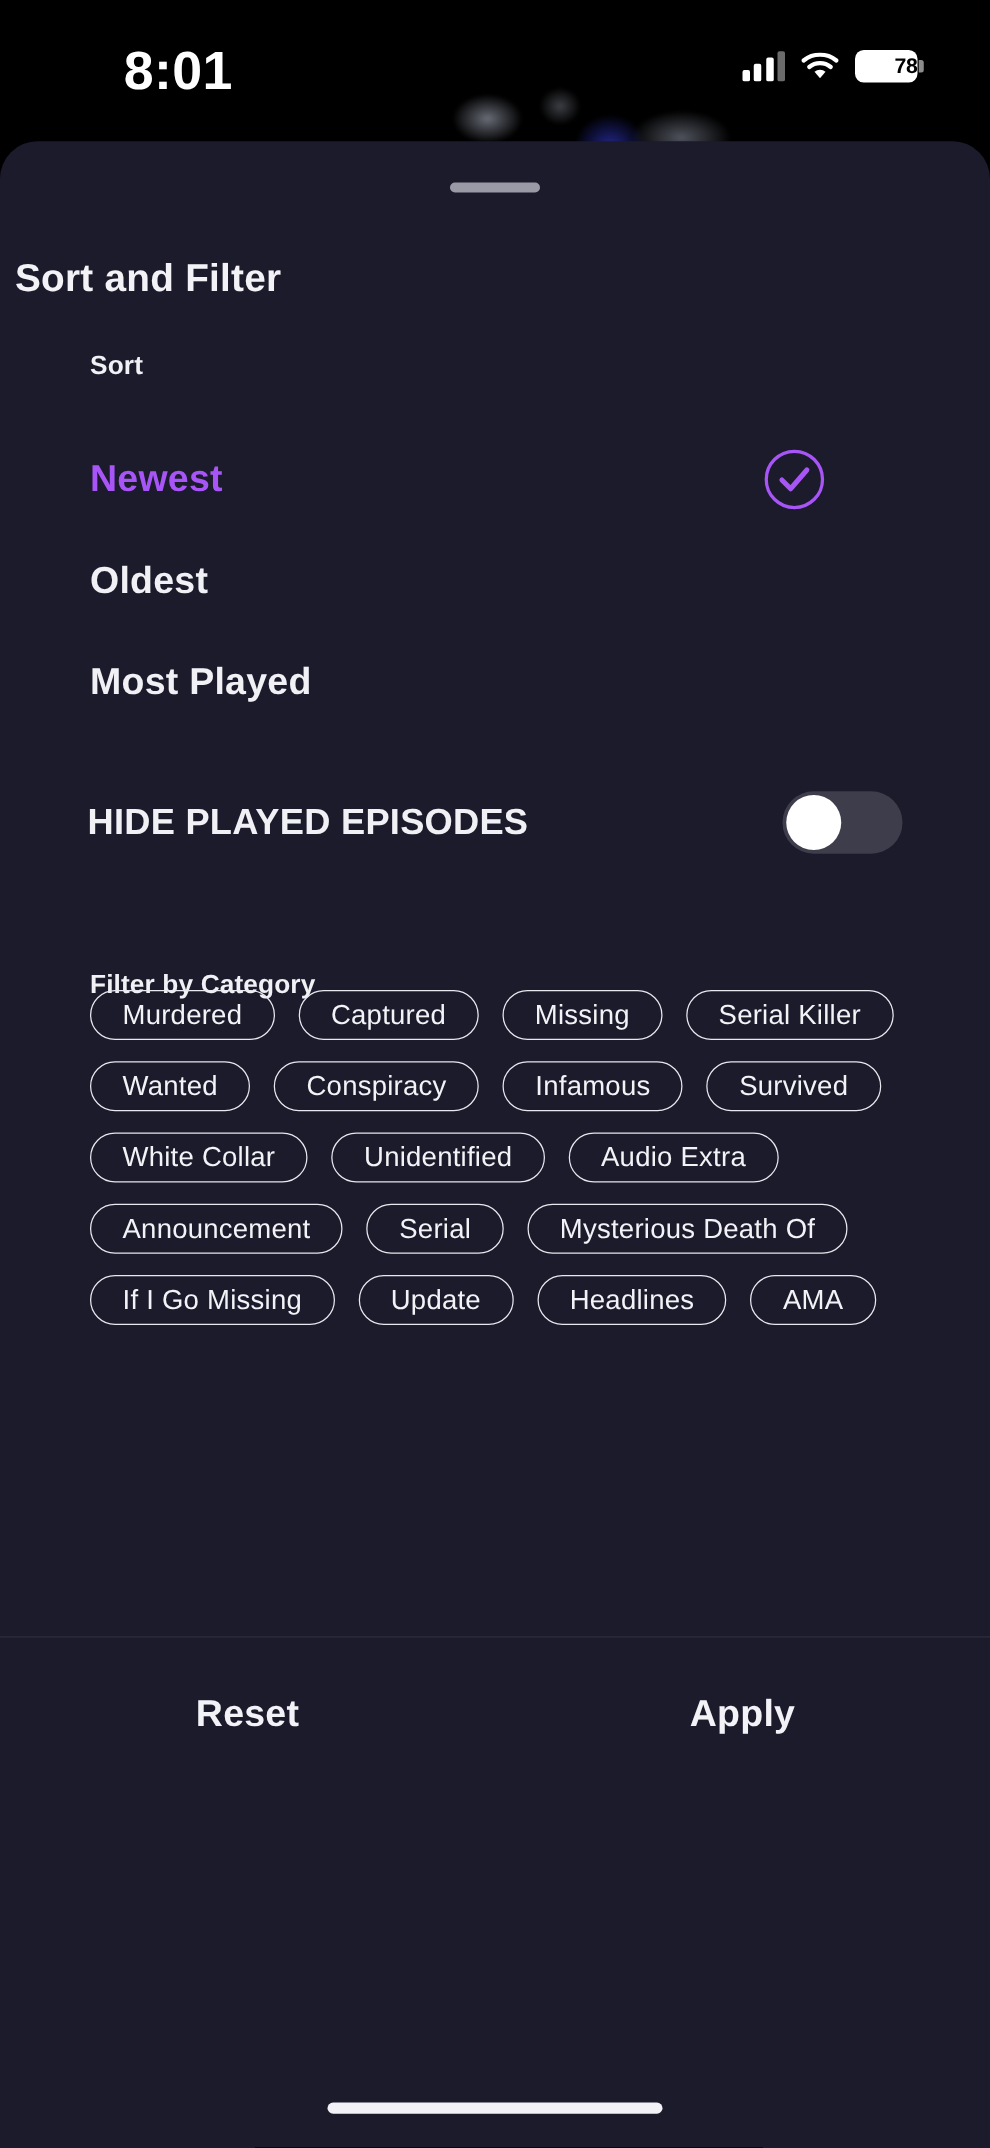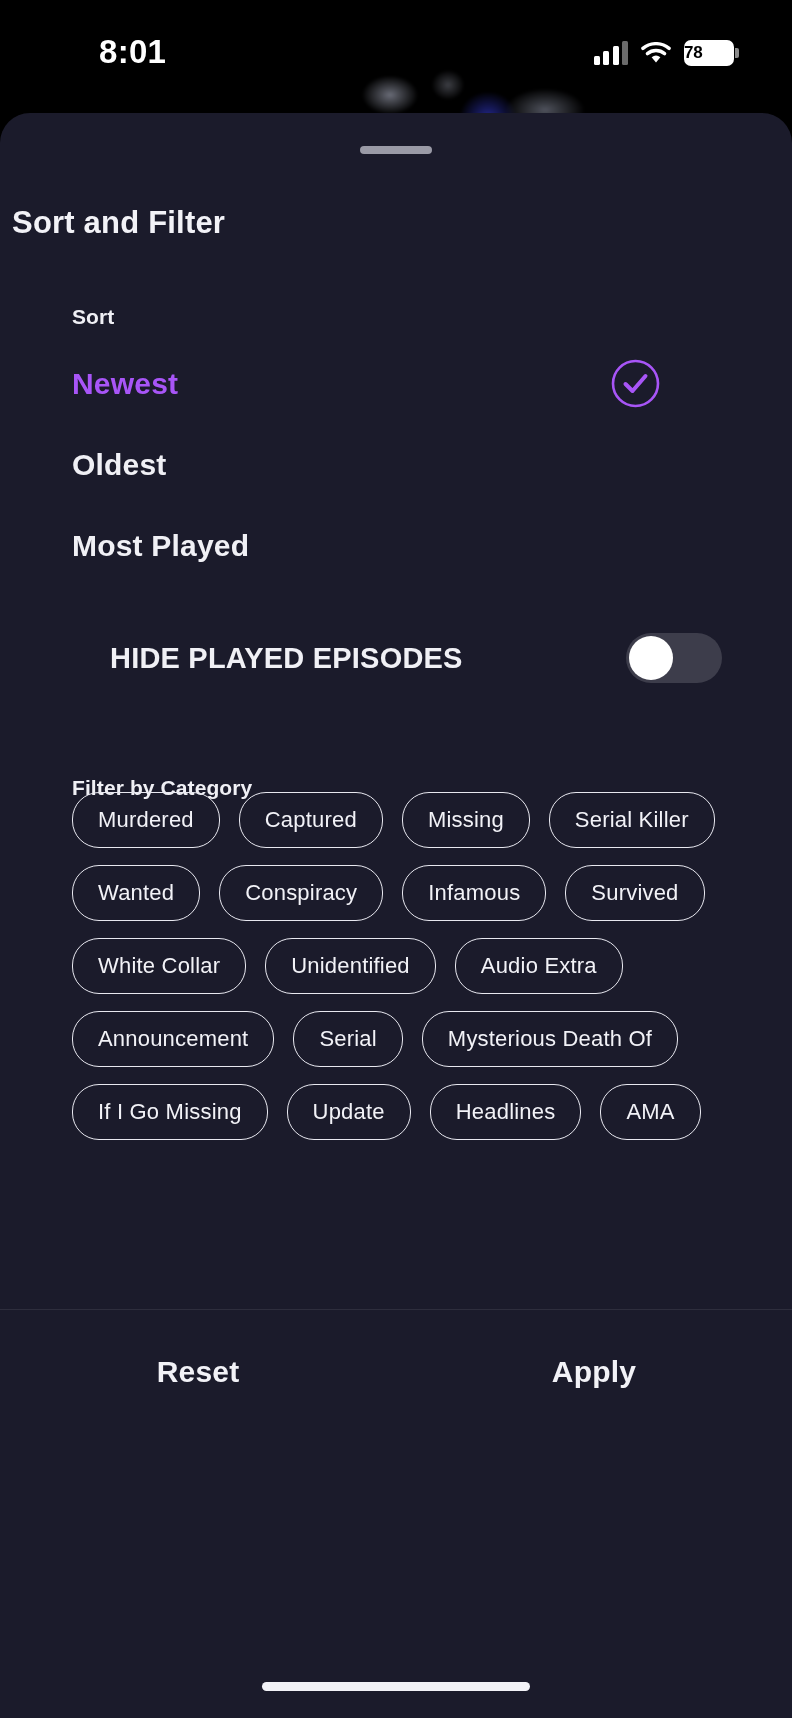--- a/index.html
+++ b/index.html
@@ -26,37 +26,37 @@
     filter:blur(1.2px);
   }
 
   
   .statusbar {
     position:absolute; left:0; top:0; width:792px; height:110px;
     z-index:5;
   }
   .sb-time {
     position:absolute; left:99px; top:33px;
-    font-size:33px; font-weight:700; color:#fff; letter-spacing:0.3px;
+    font-size:43px; font-weight:700; color:#fff; letter-spacing:0.3px;
   }
   .sb-right {
     position:absolute; right:58px; top:40px;
     display:flex; align-items:center; gap:13px;
   }
   .cell-bars { display:flex; align-items:flex-end; gap:3.5px; height:24px; }
   .cell-bars i { display:block; width:6px; background:#fff; border-radius:1.5px; }
   .cell-bars i:nth-child(1){ height:9px;  opacity:1; }
   .cell-bars i:nth-child(2){ height:14px; opacity:1; }
   .cell-bars i:nth-child(3){ height:19px; opacity:1; }
   .cell-bars i:nth-child(4){ height:24px; opacity:0.42; }
   .wifi { width:30px; height:23px; position:relative; }
   .batt {
     position:relative; width:50px; height:26px;
     background:#fff; border-radius:7px;
-    display:flex; align-items:center; justify-content:flex-start;
+    display:flex; align-items:center; justify-content:flex-end;
   }
   .batt-num { font-size:17px; font-weight:700; color:#000; letter-spacing:-0.3px; }
   .batt:after {
     content:""; position:absolute; right:-5px; top:8px;
     width:4px; height:10px; background:rgba(255,255,255,0.55);
     border-radius:0 2px 2px 0;
   }
 
   
   .sheet {
@@ -72,37 +72,37 @@
   .sheet-title {
     position:absolute; left:12px; top:92px; width:792px;
     text-align:left; font-size:31px; font-weight:700; color:#f2f2f7;
     letter-spacing:0.2px;
   }
 
   .section-label {
     position:absolute; left:72px;
     font-size:21px; font-weight:700; color:#f0f0f5; letter-spacing:0.1px;
   }
-  #sort-label { top:192px;text-align:center; }
+  #sort-label { top:168px;text-align:center; }
   #cat-label  { top:636px;margin-top:27px; }
 
   
   .sort-list { position:absolute; left:0; top:230px; width:732px;text-align:center; }
   .sort-row {
     position:relative; height:81px; padding-left:72px; padding-right:72px;
     display:flex; align-items:center; justify-content:space-between;
   }
   .sort-name { font-size:30px; font-weight:700; color:#f0f0f5; letter-spacing:0.2px; }
   .sort-row.selected .sort-name { color:#a855f7; }
   .check-circle { width:49px; height:49px; position:relative; }
 
   
   .toggle-row {
     position:absolute; left:0; top:500px; width:792px; height:90px;
-    padding-left:110px; padding-right:70px;
+    padding-left:70px; padding-right:70px;
     display:flex; align-items:center; justify-content:space-between;
   }
   .toggle-label {
     font-size:29px; font-weight:600; color:#f0f0f5; letter-spacing:0.2px;
     text-transform:uppercase;
   }
   .switch {
     position:relative; width:96px; height:50px;
     background:#3d3d4b; border-radius:25px; flex:none;
   }
@@ -110,21 +110,21 @@
     position:absolute; left:3px; top:3px; width:44px; height:44px;
     background:#fff; border-radius:50%;
   }
 
   
   .chips {
     position:absolute; left:72px; top:679px; width:660px;
     display:flex; flex-wrap:wrap; gap:17px 19px;
   }
   .chip {
-    height:56px; padding:0 25px;
+    height:40px; padding:0 25px;
     display:inline-flex; align-items:center; justify-content:center;
     border:1.6px solid #e8e8f0; border-radius:27px;
     background:transparent;
     font-size:22px; font-weight:400; color:#f2f2f7; letter-spacing:0.2px;
     white-space:nowrap;
     text-align:right;
   }
 
   
   .footer {

